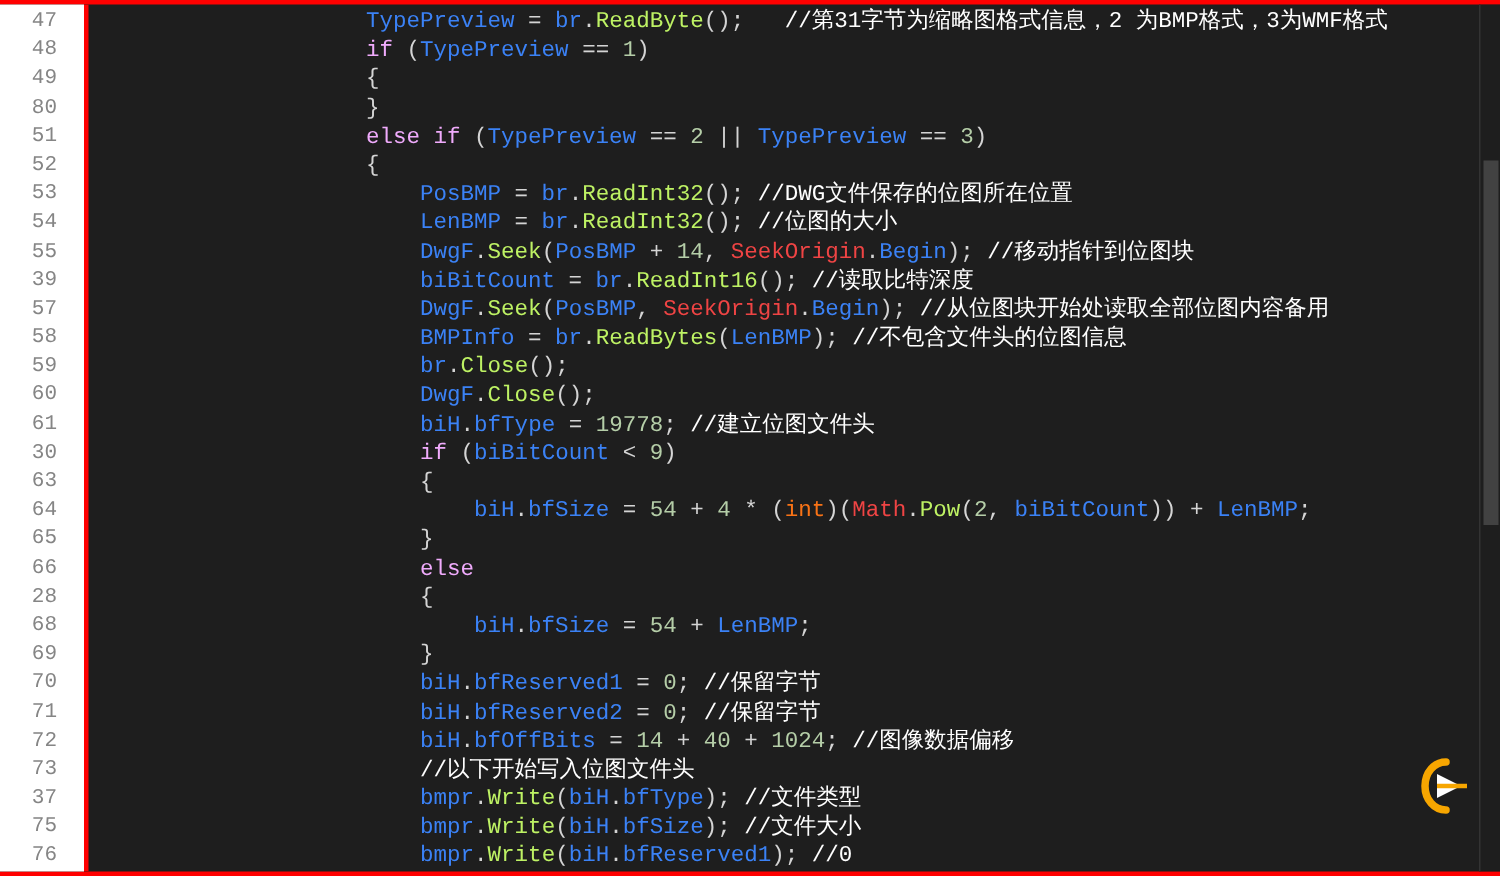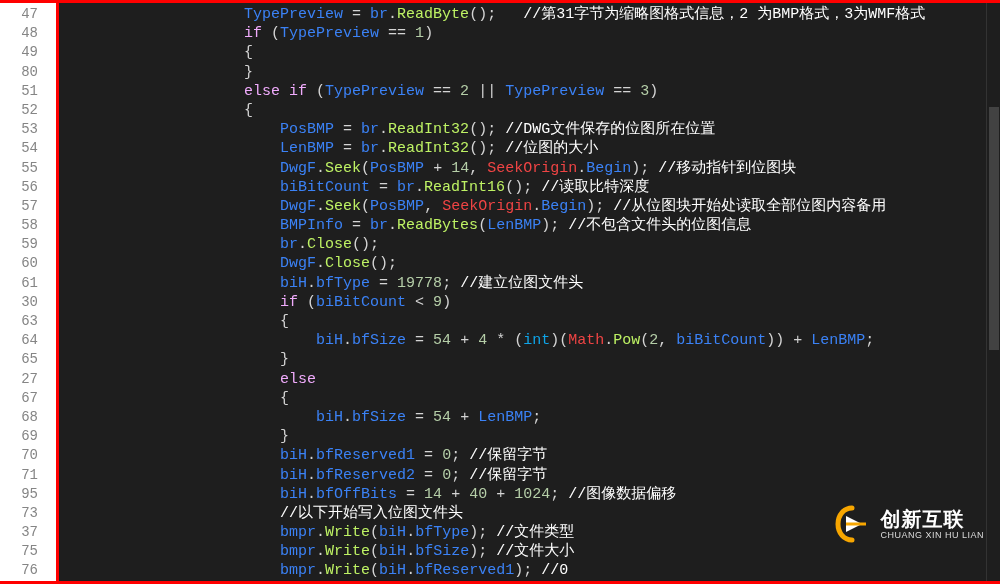--- a/index.html
+++ b/index.html
@@ -65,21 +65,21 @@
   background: #1e1e1e;
   border-left: 1px solid #333;
 }
 .scrollbar .thumb {
   position: absolute;
   left: 2px;
   width: 10px;
   background: #424242;
   border-radius: 0;
 }
-.tok-kw { color: #0ea5e9; margin-top: 40px; }
+.tok-kw { color: #f97316; margin-top: 40px; }
 .tok-ctrl { color: #f0abfc; }
 .tok-type { color: #ef4444; }
 .tok-mth { color: #bef264; }
 .tok-fld { color: #3b82f6; }
 .tok-num { color: #b5cea8; }
 .tok-cmt { color: #ffffff; }
 .tok-pun { color: #d4d4d4; }
 .watermark {
   position: absolute;
   right: 16px;
@@ -124,37 +124,37 @@
   <div class="gutter" id="gutter">
       <div class="ln">47</div>
       <div class="ln">48</div>
       <div class="ln">49</div>
       <div class="ln">80</div>
       <div class="ln">51</div>
       <div class="ln">52</div>
       <div class="ln">53</div>
       <div class="ln">54</div>
       <div class="ln">55</div>
-      <div class="ln">56</div>
+      <div class="ln">39</div>
       <div class="ln">57</div>
       <div class="ln">58</div>
       <div class="ln">59</div>
       <div class="ln">60</div>
       <div class="ln">61</div>
       <div class="ln">30</div>
       <div class="ln">63</div>
       <div class="ln">64</div>
       <div class="ln">65</div>
-      <div class="ln">27</div>
-      <div class="ln">67</div>
+      <div class="ln">66</div>
+      <div class="ln">28</div>
       <div class="ln">68</div>
       <div class="ln">69</div>
       <div class="ln">70</div>
       <div class="ln">71</div>
-      <div class="ln">95</div>
+      <div class="ln">72</div>
       <div class="ln">73</div>
       <div class="ln">37</div>
       <div class="ln">75</div>
       <div class="ln">76</div>
     </div>
   <div class="code-wrap">
     <div class="indent-bar"></div>
     <div class="code" id="code"><div class="line">                    <span class="tok-fld">TypePreview</span><span class="tok-pun"> = </span><span class="tok-fld">br</span><span class="tok-pun">.</span><span class="tok-mth">ReadByte</span><span class="tok-pun">();   </span><span class="tok-cmt">//第31字节为缩略图格式信息，2 为BMP格式，3为WMF格式</span></div><div class="line">                    <span class="tok-ctrl">if</span><span class="tok-pun"> (</span><span class="tok-fld">TypePreview</span><span class="tok-pun"> == </span><span class="tok-num">1</span><span class="tok-pun">)</span></div><div class="line">                    <span class="tok-pun">{</span></div><div class="line">                    <span class="tok-pun">}</span></div><div class="line">                    <span class="tok-ctrl">else if</span><span class="tok-pun"> (</span><span class="tok-fld">TypePreview</span><span class="tok-pun"> == </span><span class="tok-num">2</span><span class="tok-pun"> || </span><span class="tok-fld">TypePreview</span><span class="tok-pun"> == </span><span class="tok-num">3</span><span class="tok-pun">)</span></div><div class="line">                    <span class="tok-pun">{</span></div><div class="line">                        <span class="tok-fld">PosBMP</span><span class="tok-pun"> = </span><span class="tok-fld">br</span><span class="tok-pun">.</span><span class="tok-mth">ReadInt32</span><span class="tok-pun">(); </span><span class="tok-cmt">//DWG文件保存的位图所在位置</span></div><div class="line">                        <span class="tok-fld">LenBMP</span><span class="tok-pun"> = </span><span class="tok-fld">br</span><span class="tok-pun">.</span><span class="tok-mth">ReadInt32</span><span class="tok-pun">(); </span><span class="tok-cmt">//位图的大小</span></div><div class="line">                        <span class="tok-fld">DwgF</span><span class="tok-pun">.</span><span class="tok-mth">Seek</span><span class="tok-pun">(</span><span class="tok-fld">PosBMP</span><span class="tok-pun"> + </span><span class="tok-num">14</span><span class="tok-pun">, </span><span class="tok-type">SeekOrigin</span><span class="tok-pun">.</span><span class="tok-fld">Begin</span><span class="tok-pun">); </span><span class="tok-cmt">//移动指针到位图块</span></div><div class="line">                        <span class="tok-fld">biBitCount</span><span class="tok-pun"> = </span><span class="tok-fld">br</span><span class="tok-pun">.</span><span class="tok-mth">ReadInt16</span><span class="tok-pun">(); </span><span class="tok-cmt">//读取比特深度</span></div><div class="line">                        <span class="tok-fld">DwgF</span><span class="tok-pun">.</span><span class="tok-mth">Seek</span><span class="tok-pun">(</span><span class="tok-fld">PosBMP</span><span class="tok-pun">, </span><span class="tok-type">SeekOrigin</span><span class="tok-pun">.</span><span class="tok-fld">Begin</span><span class="tok-pun">); </span><span class="tok-cmt">//从位图块开始处读取全部位图内容备用</span></div><div class="line">                        <span class="tok-fld">BMPInfo</span><span class="tok-pun"> = </span><span class="tok-fld">br</span><span class="tok-pun">.</span><span class="tok-mth">ReadBytes</span><span class="tok-pun">(</span><span class="tok-fld">LenBMP</span><span class="tok-pun">); </span><span class="tok-cmt">//不包含文件头的位图信息</span></div><div class="line">                        <span class="tok-fld">br</span><span class="tok-pun">.</span><span class="tok-mth">Close</span><span class="tok-pun">();</span></div><div class="line">                        <span class="tok-fld">DwgF</span><span class="tok-pun">.</span><span class="tok-mth">Close</span><span class="tok-pun">();</span></div><div class="line">                        <span class="tok-fld">biH</span><span class="tok-pun">.</span><span class="tok-fld">bfType</span><span class="tok-pun"> = </span><span class="tok-num">19778</span><span class="tok-pun">; </span><span class="tok-cmt">//建立位图文件头</span></div><div class="line">                        <span class="tok-ctrl">if</span><span class="tok-pun"> (</span><span class="tok-fld">biBitCount</span><span class="tok-pun"> &lt; </span><span class="tok-num">9</span><span class="tok-pun">)</span></div><div class="line">                        <span class="tok-pun">{</span></div><div class="line">                            <span class="tok-fld">biH</span><span class="tok-pun">.</span><span class="tok-fld">bfSize</span><span class="tok-pun"> = </span><span class="tok-num">54</span><span class="tok-pun"> + </span><span class="tok-num">4</span><span class="tok-pun"> * (</span><span class="tok-kw">int</span><span class="tok-pun">)(</span><span class="tok-type">Math</span><span class="tok-pun">.</span><span class="tok-mth">Pow</span><span class="tok-pun">(</span><span class="tok-num">2</span><span class="tok-pun">, </span><span class="tok-fld">biBitCount</span><span class="tok-pun">)) + </span><span class="tok-fld">LenBMP</span><span class="tok-pun">;</span></div><div class="line">                        <span class="tok-pun">}</span></div><div class="line">                        <span class="tok-ctrl">else</span></div><div class="line">                        <span class="tok-pun">{</span></div><div class="line">                            <span class="tok-fld">biH</span><span class="tok-pun">.</span><span class="tok-fld">bfSize</span><span class="tok-pun"> = </span><span class="tok-num">54</span><span class="tok-pun"> + </span><span class="tok-fld">LenBMP</span><span class="tok-pun">;</span></div><div class="line">                        <span class="tok-pun">}</span></div><div class="line">                        <span class="tok-fld">biH</span><span class="tok-pun">.</span><span class="tok-fld">bfReserved1</span><span class="tok-pun"> = </span><span class="tok-num">0</span><span class="tok-pun">; </span><span class="tok-cmt">//保留字节</span></div><div class="line">                        <span class="tok-fld">biH</span><span class="tok-pun">.</span><span class="tok-fld">bfReserved2</span><span class="tok-pun"> = </span><span class="tok-num">0</span><span class="tok-pun">; </span><span class="tok-cmt">//保留字节</span></div><div class="line">                        <span class="tok-fld">biH</span><span class="tok-pun">.</span><span class="tok-fld">bfOffBits</span><span class="tok-pun"> = </span><span class="tok-num">14</span><span class="tok-pun"> + </span><span class="tok-num">40</span><span class="tok-pun"> + </span><span class="tok-num">1024</span><span class="tok-pun">; </span><span class="tok-cmt">//图像数据偏移</span></div><div class="line">                        <span class="tok-cmt">//以下开始写入位图文件头</span></div><div class="line">                        <span class="tok-fld">bmpr</span><span class="tok-pun">.</span><span class="tok-mth">Write</span><span class="tok-pun">(</span><span class="tok-fld">biH</span><span class="tok-pun">.</span><span class="tok-fld">bfType</span><span class="tok-pun">); </span><span class="tok-cmt">//文件类型</span></div><div class="line">                        <span class="tok-fld">bmpr</span><span class="tok-pun">.</span><span class="tok-mth">Write</span><span class="tok-pun">(</span><span class="tok-fld">biH</span><span class="tok-pun">.</span><span class="tok-fld">bfSize</span><span class="tok-pun">); </span><span class="tok-cmt">//文件大小</span></div><div class="line">                        <span class="tok-fld">bmpr</span><span class="tok-pun">.</span><span class="tok-mth">Write</span><span class="tok-pun">(</span><span class="tok-fld">biH</span><span class="tok-pun">.</span><span class="tok-fld">bfReserved1</span><span class="tok-pun">); </span><span class="tok-cmt">//0</span></div></div>
     <div class="scrollbar">
       <div class="thumb" id="thumb" style="top: 18%; height: 42%;"></div>
@@ -163,17 +163,13 @@
 </div>
 
 <div class="watermark">
   <div class="wm-logo">
     <svg width="40" height="40" viewBox="0 0 40 40">
       <path d="M20 4 C12 4 6 11 6 20 C6 29 12 36 20 36" stroke="#f7a600" stroke-width="5" fill="none" stroke-linecap="round"></path>
       <path d="M14 12 L30 20 L14 28 Z" fill="#fff"></path>
       <line x1="14" y1="20" x2="34" y2="20" stroke="#f7a600" stroke-width="3"></line>
     </svg>
   </div>
-  <div class="wm-text">
-    <span class="wm-cn">创新互联</span>
-    <span class="wm-en">CHUANG XIN HU LIAN</span>
-  </div>
 </div>
 
 </body></html>

